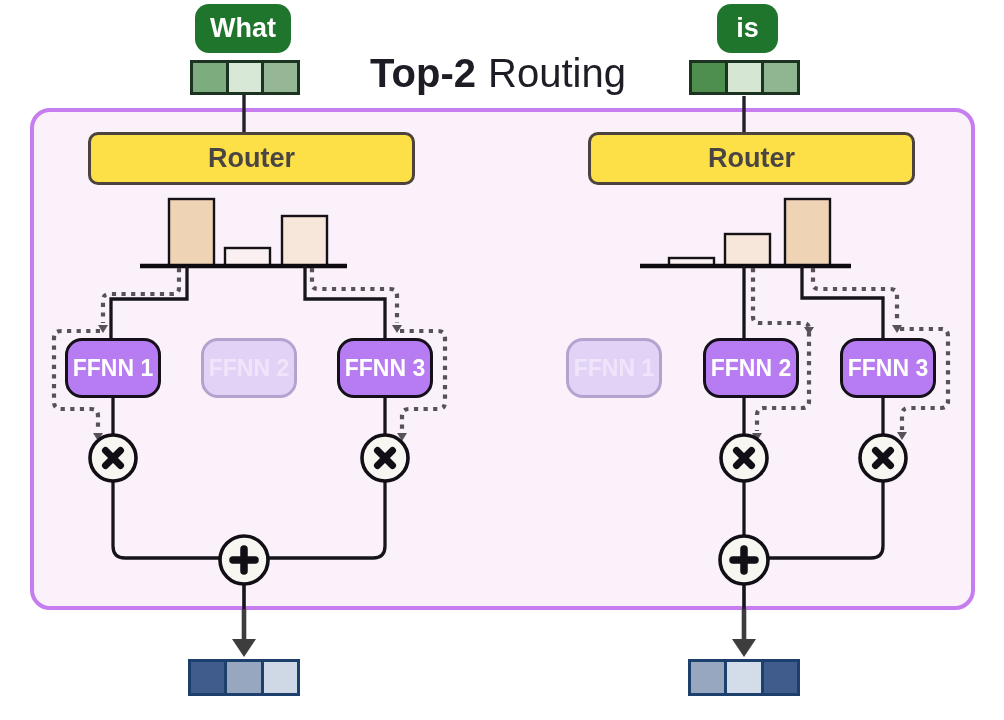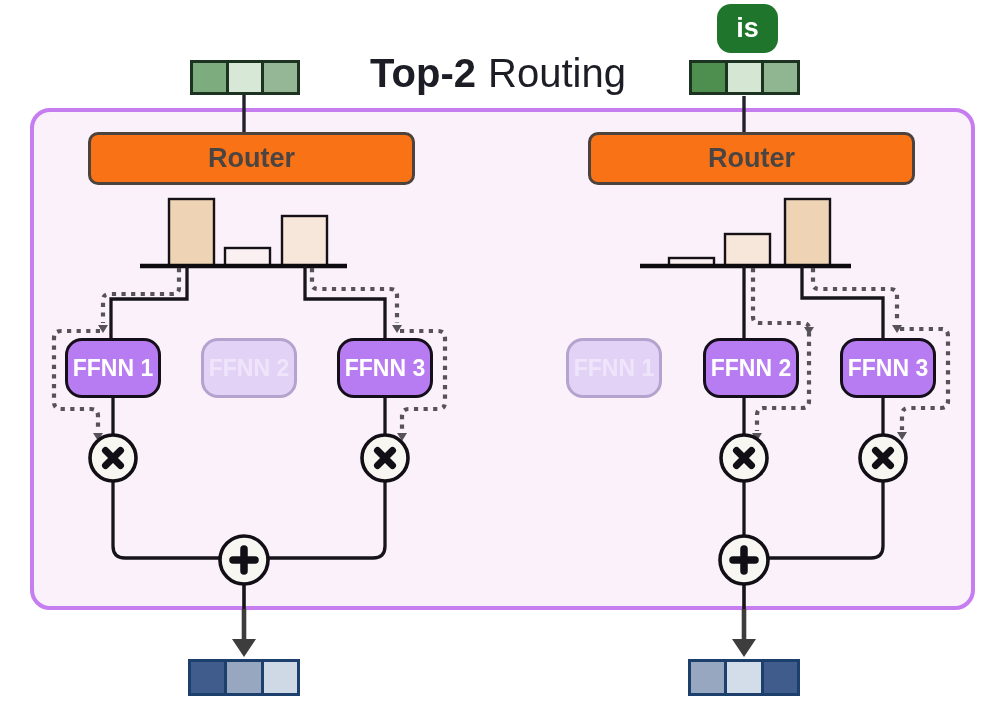--- a/index.html
+++ b/index.html
@@ -30,21 +30,21 @@
   .embed{position:absolute;display:flex;gap:3px;box-sizing:border-box;}
   .embed .cell{flex:1 1 0;}
   .embed-green{border:3px solid #1b3320;background:#1b3320;}
   .embed-blue{border:3px solid #1d3f6b;background:#1d3f6b;}
   #embed-what{left:190px;top:60px;width:110px;height:35px;}
   #embed-is{left:689px;top:60px;width:111px;height:35px;}
   #output-embed-left{left:188px;top:659px;width:112px;height:37px;}
   #output-embed-right{left:688px;top:659px;width:112px;height:37px;}
   .router{
     position:absolute;top:132px;width:327px;height:53px;box-sizing:border-box;
-    background:#f97316;border:3px solid #4c423e;border-radius:10px;
+    background:#fde047;border:3px solid #4c423e;border-radius:10px;
     color:#4a4543;font-weight:700;font-size:27px;text-align:center;line-height:47px;
   }
   #router-left{left:88px;}
   #router-right{left:588px;}
   .ffnn{
     position:absolute;top:338px;width:96px;height:60px;box-sizing:border-box;
     border-radius:17px;text-align:center;font-weight:700;font-size:23px;line-height:54px;
   }
   .ffnn.selected{background:#b87cf2;border:3.5px solid #140f1a;color:#ffffff;}
   .ffnn.inactive{background:#e2d2f6;border:3.5px solid #b3a3ce;color:#efe5fb;}
@@ -141,20 +141,21 @@
       <path d="M744,609 L744,641" stroke="#3d3d3d" stroke-width="4.6" fill="none"></path>
       <polygon points="732,639 756,639 744,657" fill="#3d3d3d"></polygon>
     </g>
   </svg>
 
   <div class="layer">
     <div class="title">
       <span class="t-bold">Top-2</span><span class="t-reg">Routing</span>
     </div>
 
+    <div class="token-badge" id="token-badge-what">What</div>
     <div class="token-badge" id="token-badge-is">is</div>
 
     <div class="embed embed-green" id="embed-what">
         <div class="cell" style="background: rgb(125, 172, 127);"></div>
         <div class="cell" style="background: rgb(216, 232, 214);"></div>
         <div class="cell" style="background: rgb(149, 183, 149);"></div>
       </div>
     <div class="embed embed-green" id="embed-is">
         <div class="cell" style="background: rgb(78, 142, 78);"></div>
         <div class="cell" style="background: rgb(213, 230, 211);"></div>

